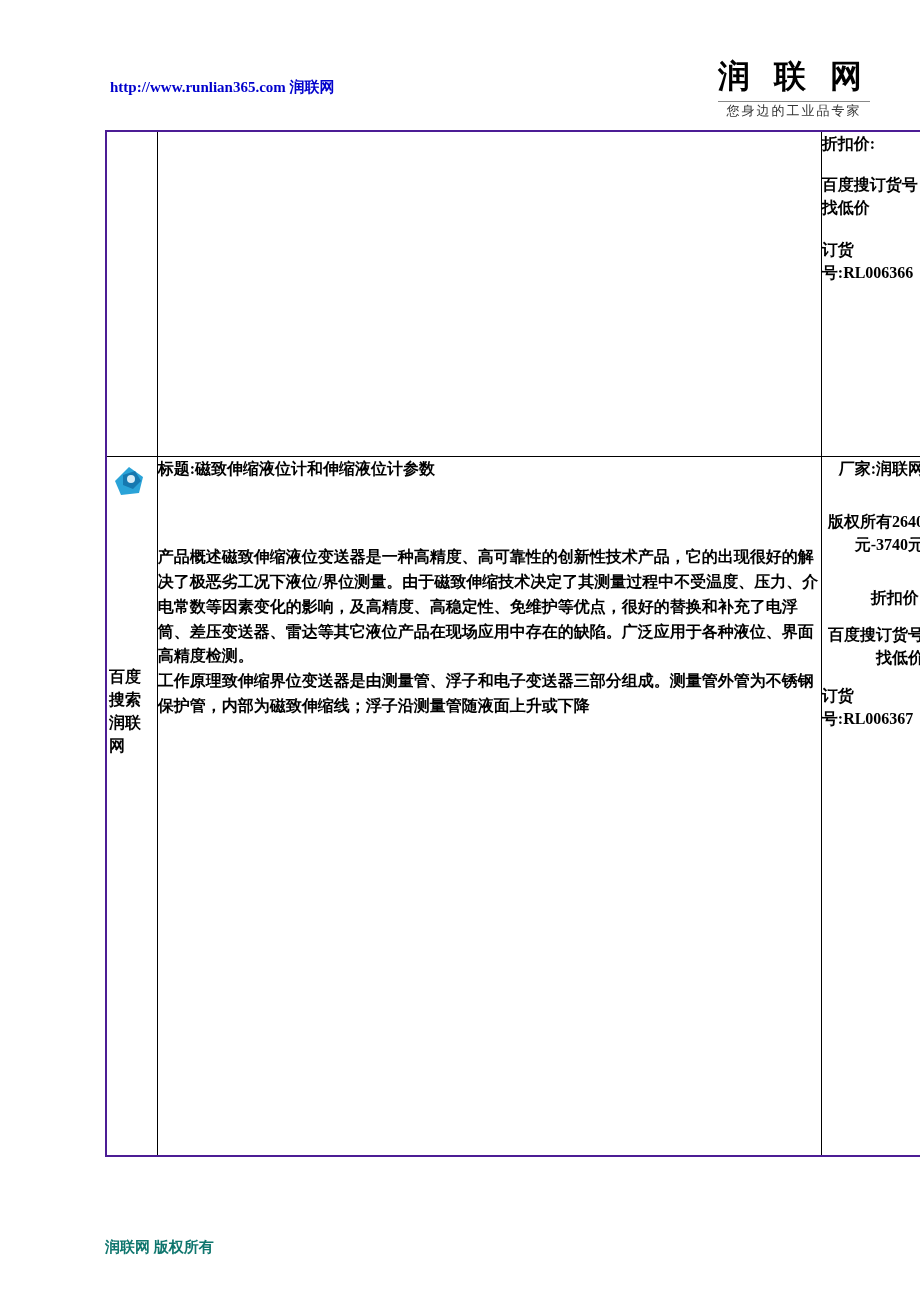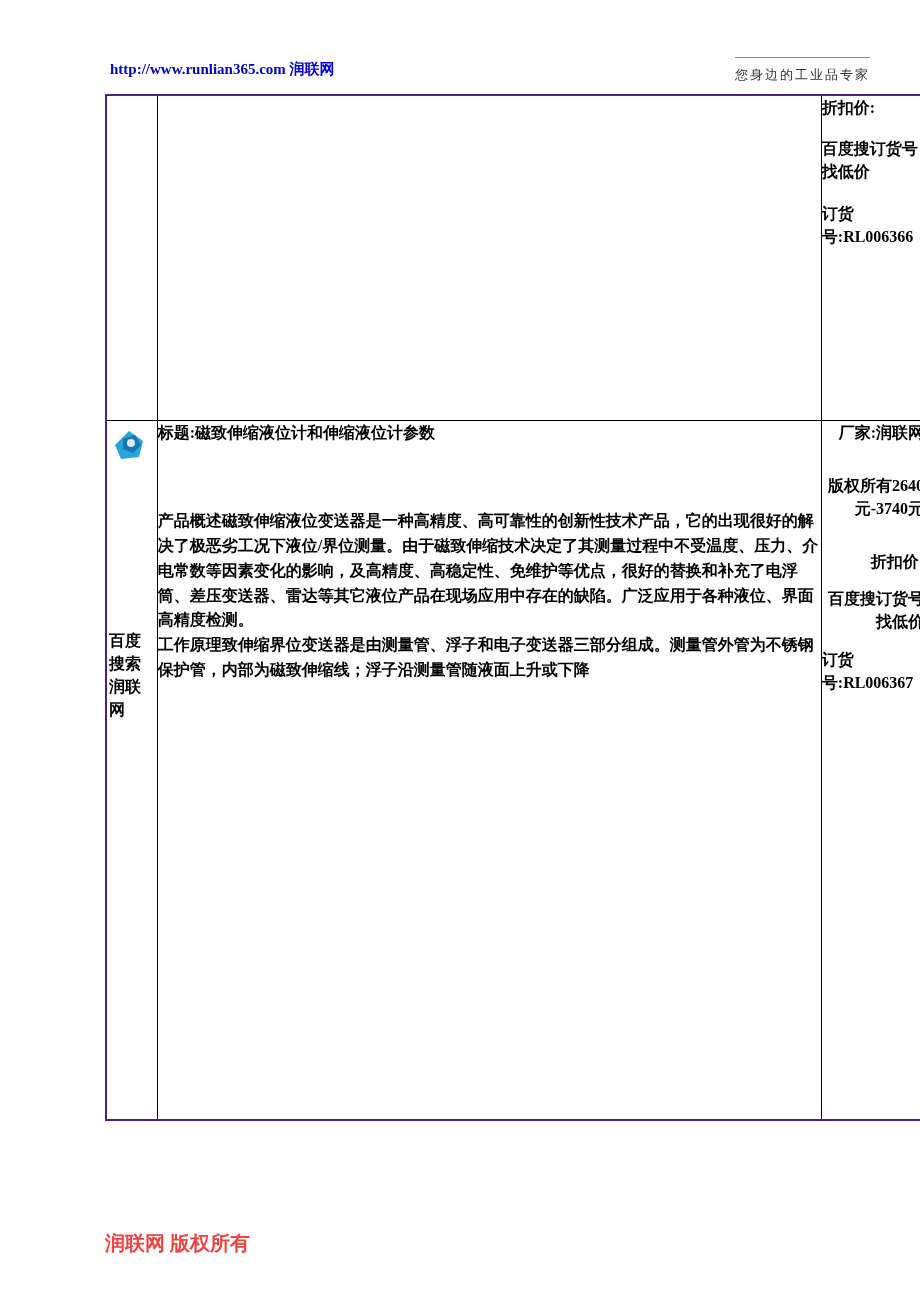--- a/index.html
+++ b/index.html
@@ -39,21 +39,21 @@
       font-size: 32px;
       letter-spacing: 8px;
       color: #000;
     }
     .logo-sub {
       font-family: "KaiTi", "楷体", serif;
       font-size: 13px;
       letter-spacing: 2px;
       color: #333;
       border-top: 1px solid #888;
-      padding-top: 8px;
+      padding-top: 0;
       margin-top: 2px;
     }
     .main-table {
       border-collapse: collapse;
       margin-left: 105px;
       width: 821px;
       border: 2px solid #4c1d95;
       font-size: 16px;
       font-weight: bold;
     }
@@ -117,38 +117,39 @@
       margin-bottom: 30px;
       text-align: right;
     }
     .r2-right .block.tight {
       margin-bottom: 14px;
     }
     .footer {
       position: absolute;
       bottom: 45px;
       left: 105px;
-      color: #ef4444;
-      font-weight: bold;
-      font-size: 20px;
+      color: #0f766e;
+      font-weight: bold;
+      font-size: 15px;
     }
     
     .thumb svg {
       display: block;
     }
   </style>
 </head>
 <body>
 
 <div class="header">
   <div class="header-link">
     <span>http://www.runlian365.com</span>
     <span class="suffix">润联网</span>
   </div>
   <div class="logo-block">
+    <div class="logo-main">润 联 网</div>
     <div class="logo-sub">您身边的工业品专家</div>
   </div>
 </div>
 
 <table class="main-table">
   <tbody>
       <tr>
     <td class="col-left r1-left"></td>
     <td class="col-mid"></td>
     <td class="col-right r1-right">

